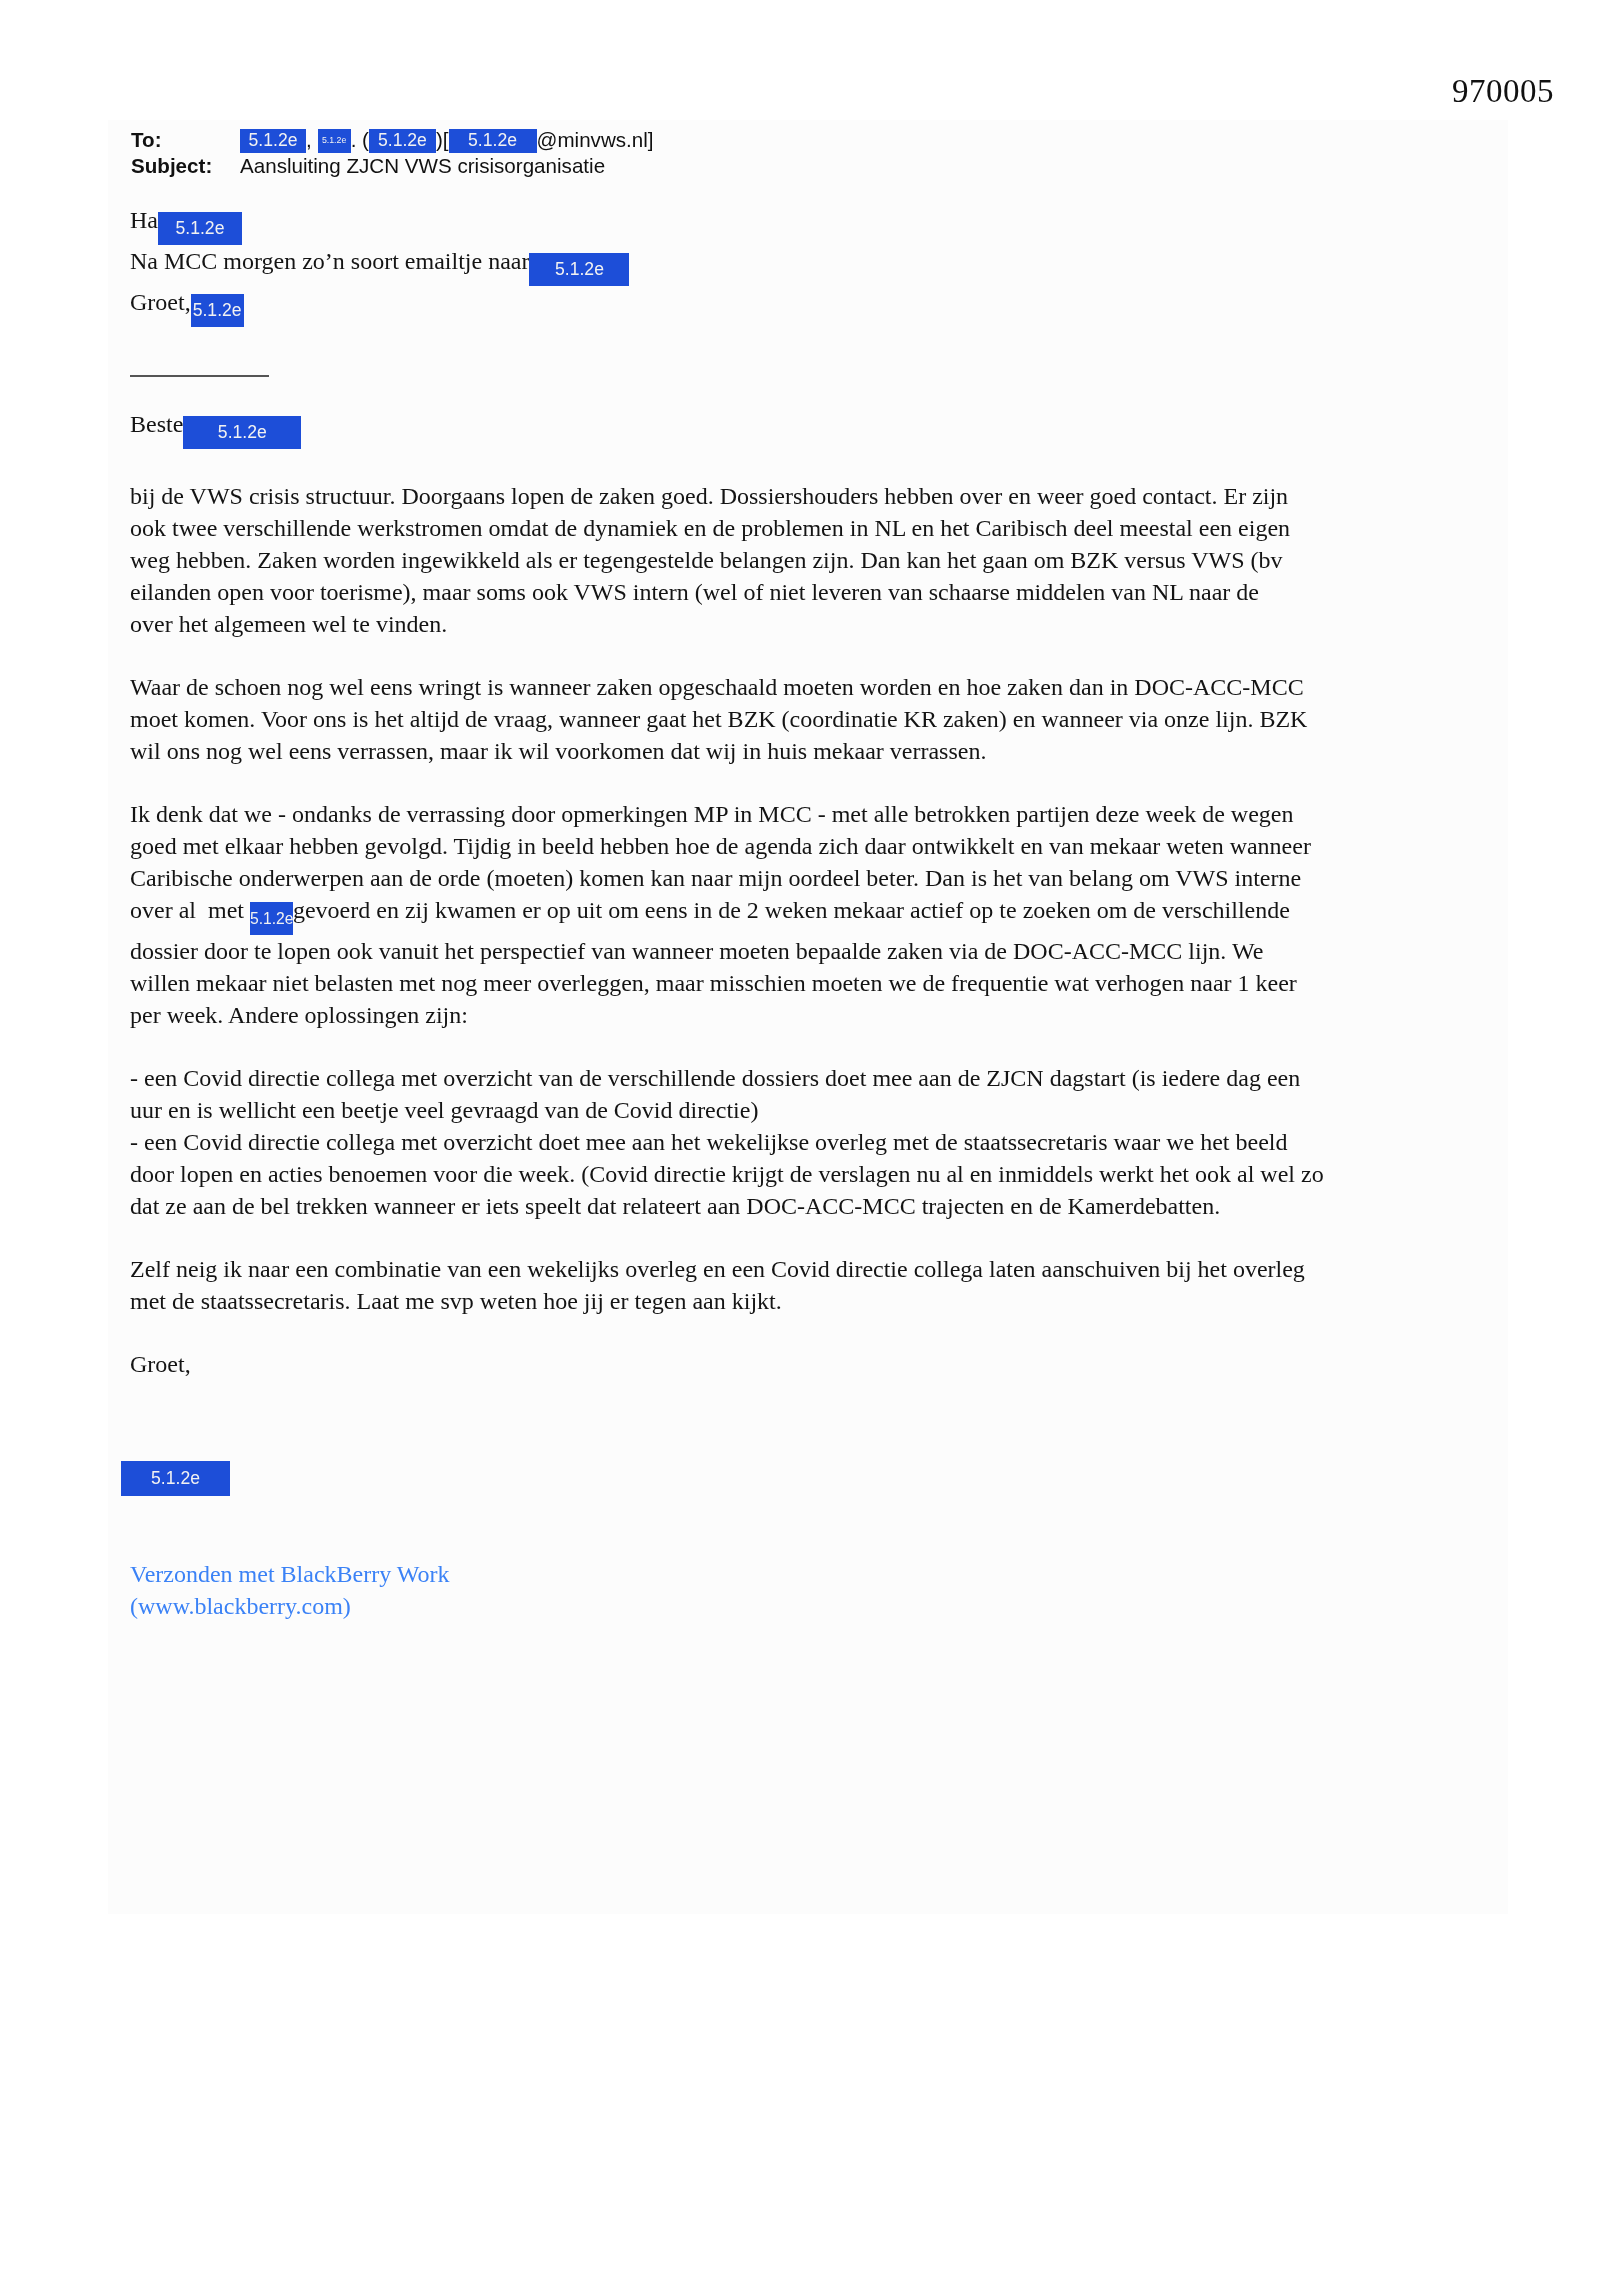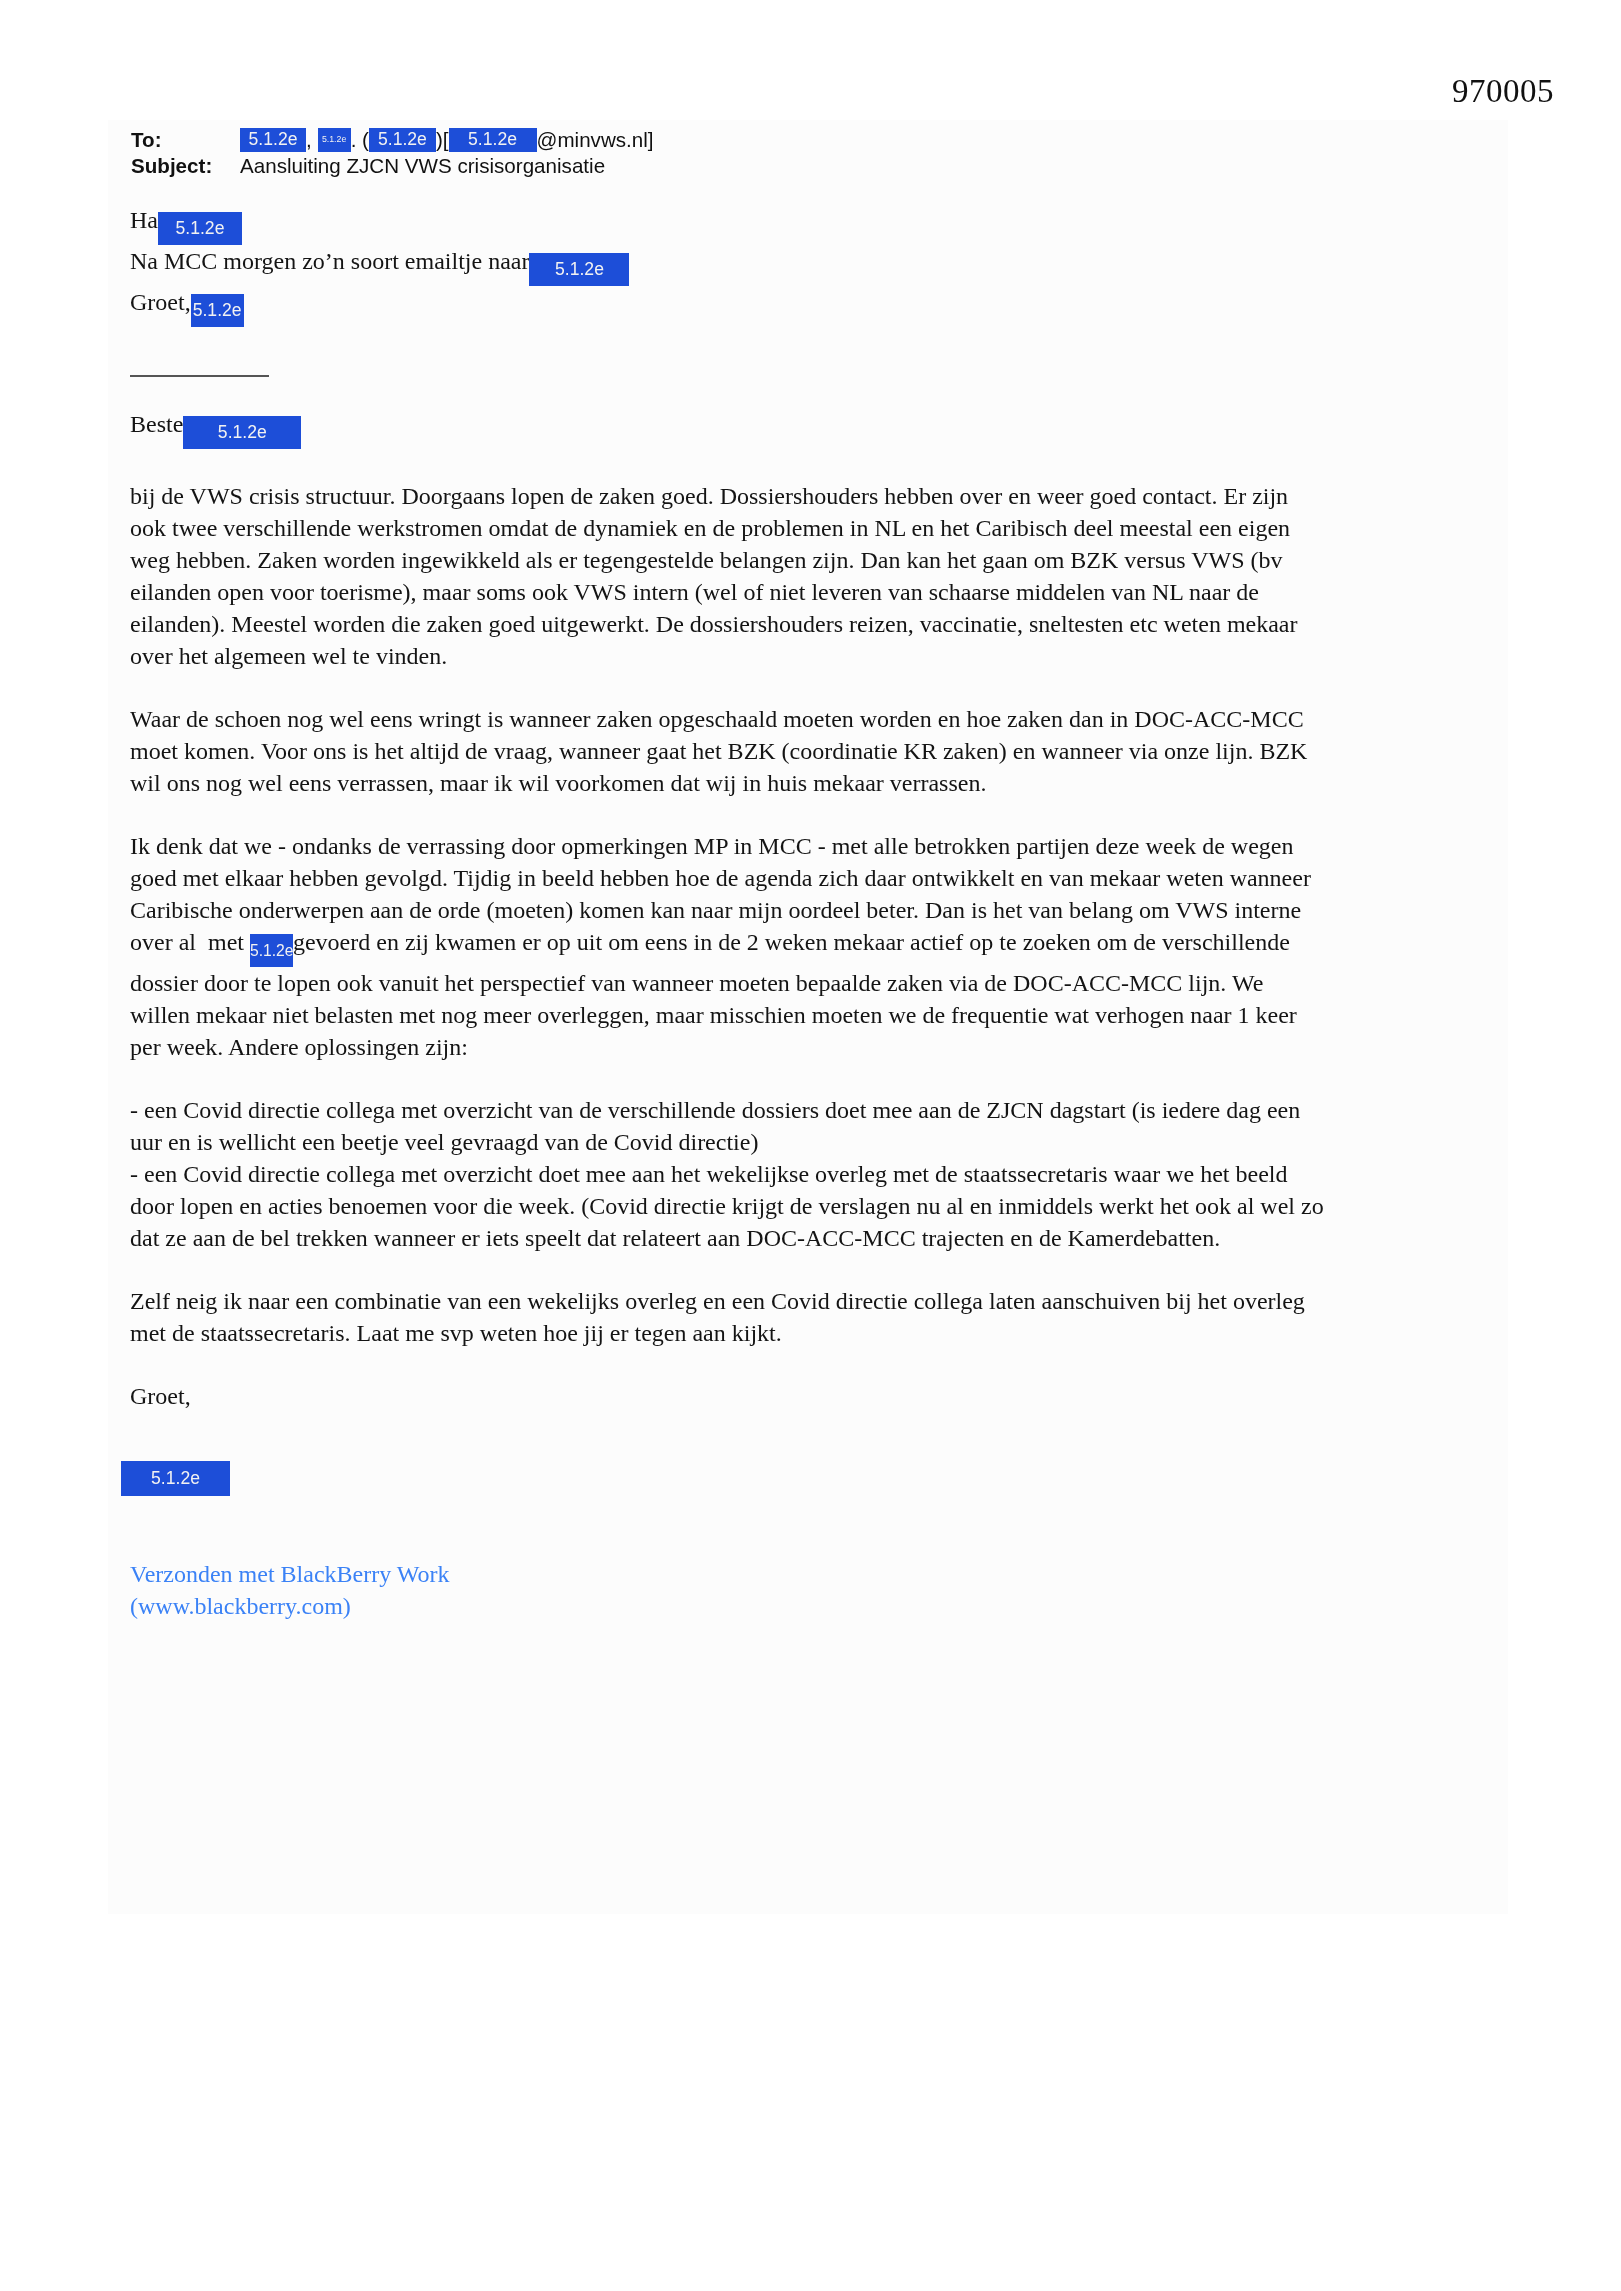--- a/index.html
+++ b/index.html
@@ -14,21 +14,21 @@
       letter-spacing: 0.5px;
     }
     .scan-area {
       position: absolute; left: 108px; top: 120px; width: 1400px; height: 1794px;
       background: #fcfcfc;
     }
     .header {
       position: absolute; left: 131px; top: 127px;
       font-family: "Liberation Sans", sans-serif; font-size: 20.6px; line-height: 25.5px;
     }
-    .header .row { display: flex; align-items: center; white-space: nowrap; }
+    .header .row { display: flex; align-items: flex-end; white-space: nowrap; }
     .header .lbl { font-weight: bold; width: 109px; display: inline-block; }
     .redact {
       display: inline-block; background: #1d4ed8; color: #f2f2f2;
       font-family: "Liberation Sans", sans-serif; text-align: center;
       vertical-align: middle; box-sizing: border-box;
     }
     .r-h { height: 23.5px; line-height: 23.5px; font-size: 17.6px; }
     .r-h.w1 { width: 66px; }
     .r-h.w2 { width: 33px; font-size: 8.8px; }
     .r-h.w3 { width: 67px; }
@@ -101,21 +101,20 @@
   <p>
     <span>Beste</span><span class="redact r-b beste">5.1.2e</span>
   </p>
   <div class="gap"></div>
 
   <div>
     <p>bij de VWS crisis structuur. Doorgaans lopen de zaken goed. Dossiershouders hebben over en weer goed contact. Er zijn</p>
     <p>ook twee verschillende werkstromen omdat de dynamiek en de problemen in NL en het Caribisch deel meestal een eigen</p>
     <p>weg hebben. Zaken worden ingewikkeld als er tegengestelde belangen zijn. Dan kan het gaan om BZK versus VWS (bv</p>
     <p>eilanden open voor toerisme), maar soms ook VWS intern (wel of niet leveren van schaarse middelen van NL naar de</p>
-    <p>eilanden). Meestel worden die zaken goed uitgewerkt. De dossiershouders reizen, vaccinatie, sneltesten etc weten mekaar</p>
     <p>over het algemeen wel te vinden.</p>
   </div>
   <div class="gap"></div>
 
   <div>
     <p>Waar de schoen nog wel eens wringt is wanneer zaken opgeschaald moeten worden en hoe zaken dan in DOC-ACC-MCC</p>
     <p>moet komen. Voor ons is het altijd de vraag, wanneer gaat het BZK (coordinatie KR zaken) en wanneer via onze lijn. BZK</p>
     <p>wil ons nog wel eens verrassen, maar ik wil voorkomen dat wij in huis mekaar verrassen.</p>
   </div>
   <div class="gap"></div>

